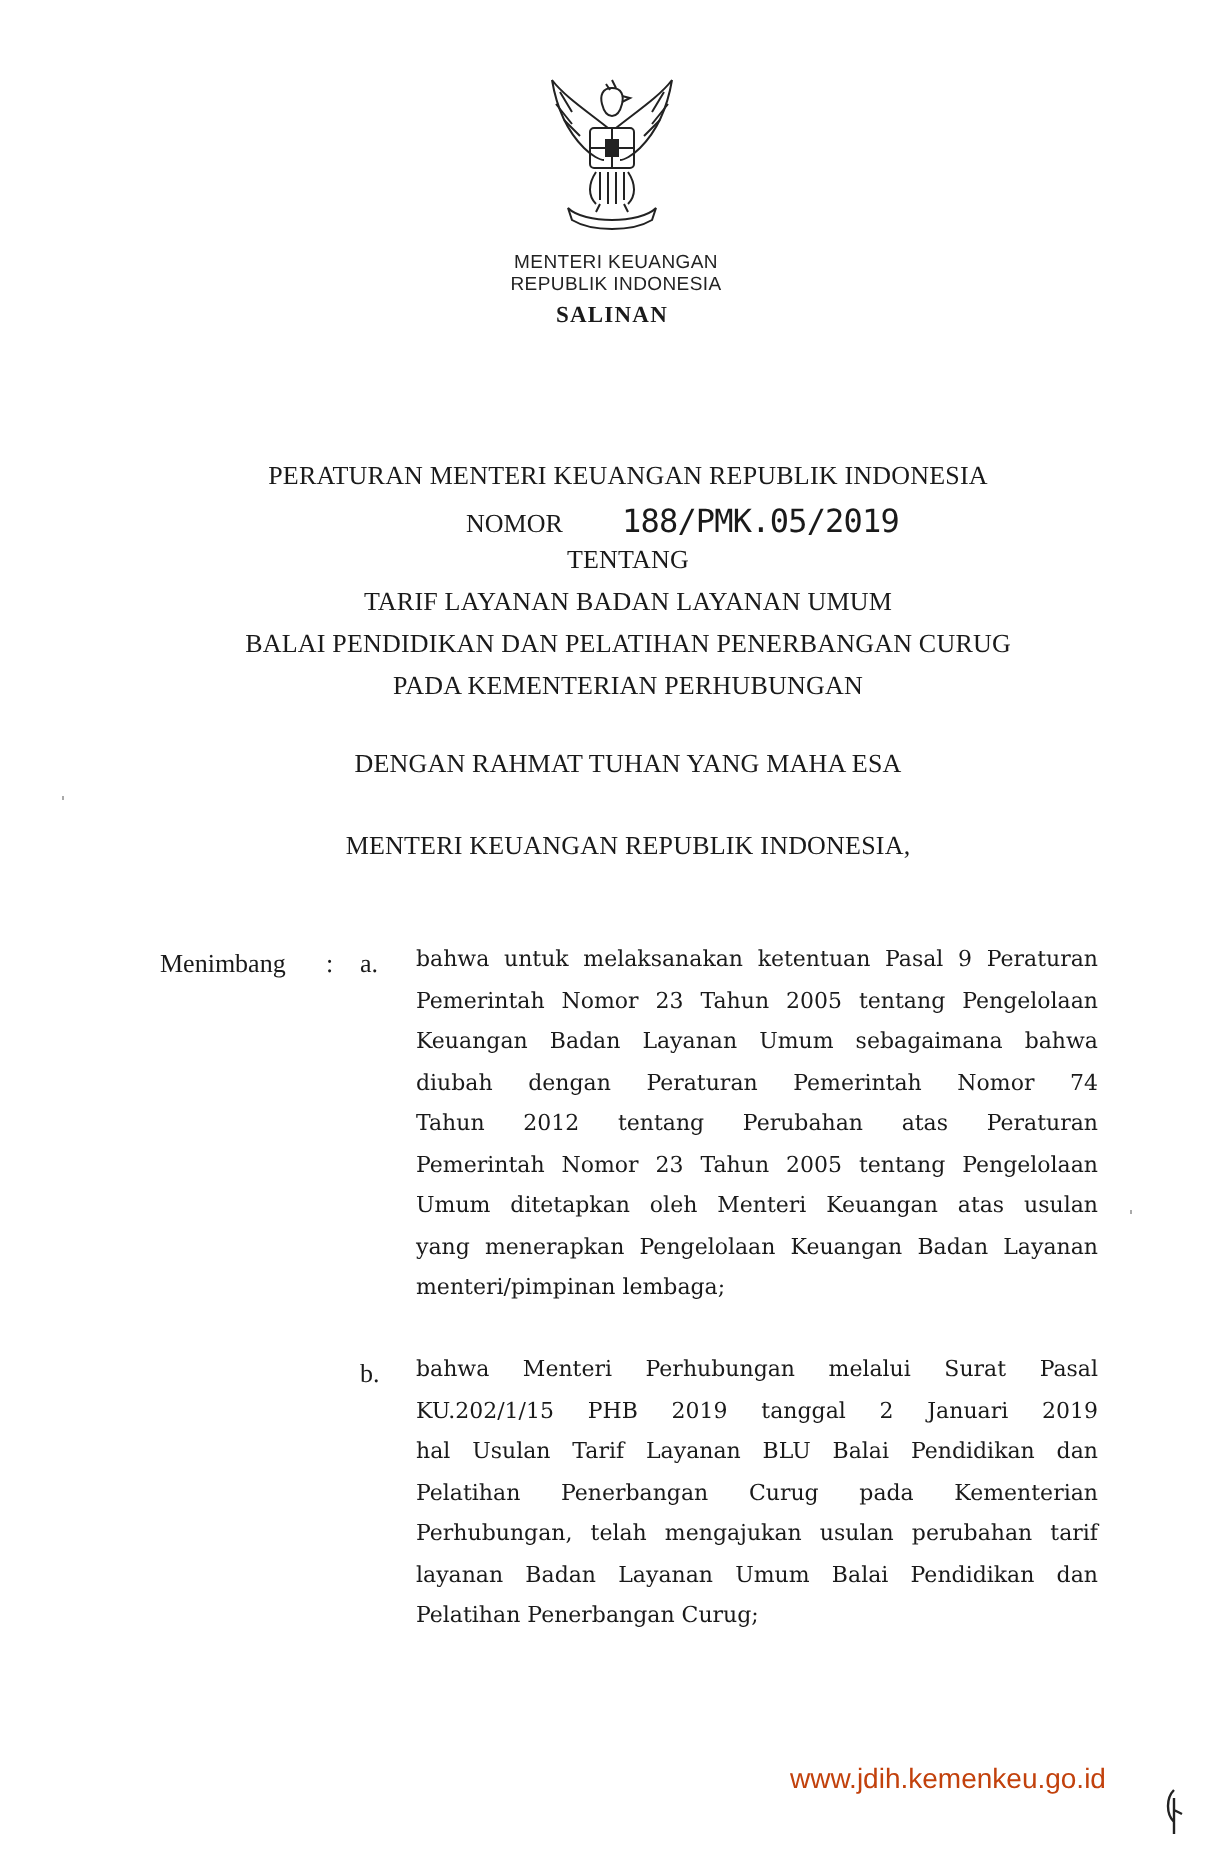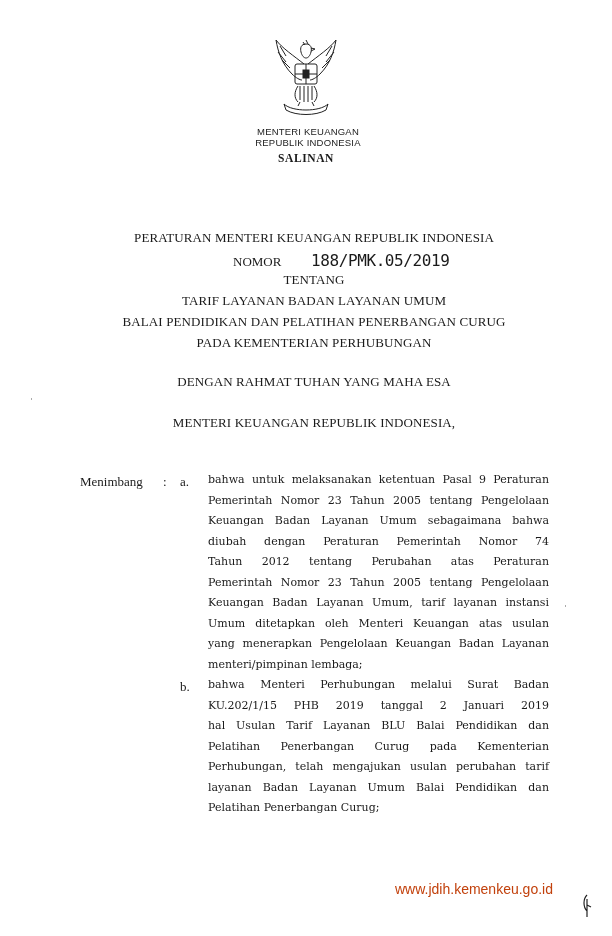--- a/index.html
+++ b/index.html
@@ -181,29 +181,28 @@
 <div class="colon">:</div>
 
 <div class="item-letter" style="top:474px;">a.</div>
 <div class="para" style="top:470px;">
   <span class="ln">bahwa untuk melaksanakan ketentuan Pasal 9 Peraturan</span>
   <span class="ln">Pemerintah Nomor 23 Tahun 2005 tentang Pengelolaan</span>
   <span class="ln">Keuangan Badan Layanan Umum sebagaimana bahwa</span>
   <span class="ln">diubah dengan Peraturan Pemerintah Nomor 74</span>
   <span class="ln">Tahun 2012 tentang Perubahan atas Peraturan</span>
   <span class="ln">Pemerintah Nomor 23 Tahun 2005 tentang Pengelolaan</span>
-  <span class="ln">Keuangan Badan Layanan Umum, tarif layanan instansi</span>
   <span class="ln">Umum ditetapkan oleh Menteri Keuangan atas usulan</span>
   <span class="ln">yang menerapkan Pengelolaan Keuangan Badan Layanan</span>
   <span class="ln last">menteri/pimpinan lembaga;</span>
 </div>
 
 <div class="item-letter" style="top:679px;">b.</div>
 <div class="para" style="top:675px;">
-  <span class="ln">bahwa Menteri Perhubungan melalui Surat Badan</span>
+  <span class="ln">bahwa Menteri Perhubungan melalui Surat Pasal</span>
   <span class="ln">KU.202/1/15 PHB 2019 tanggal 2 Januari 2019</span>
   <span class="ln">hal Usulan Tarif Layanan BLU Balai Pendidikan dan</span>
   <span class="ln">Pelatihan Penerbangan Curug pada Kementerian</span>
   <span class="ln">Perhubungan, telah mengajukan usulan perubahan tarif</span>
   <span class="ln">layanan Badan Layanan Umum Balai Pendidikan dan</span>
   <span class="ln last">Pelatihan Penerbangan Curug;</span>
 </div>
 
 <div class="speck" style="left:31px; top:398px;"></div>
 <div class="speck" style="left:565px; top:605px;"></div>

